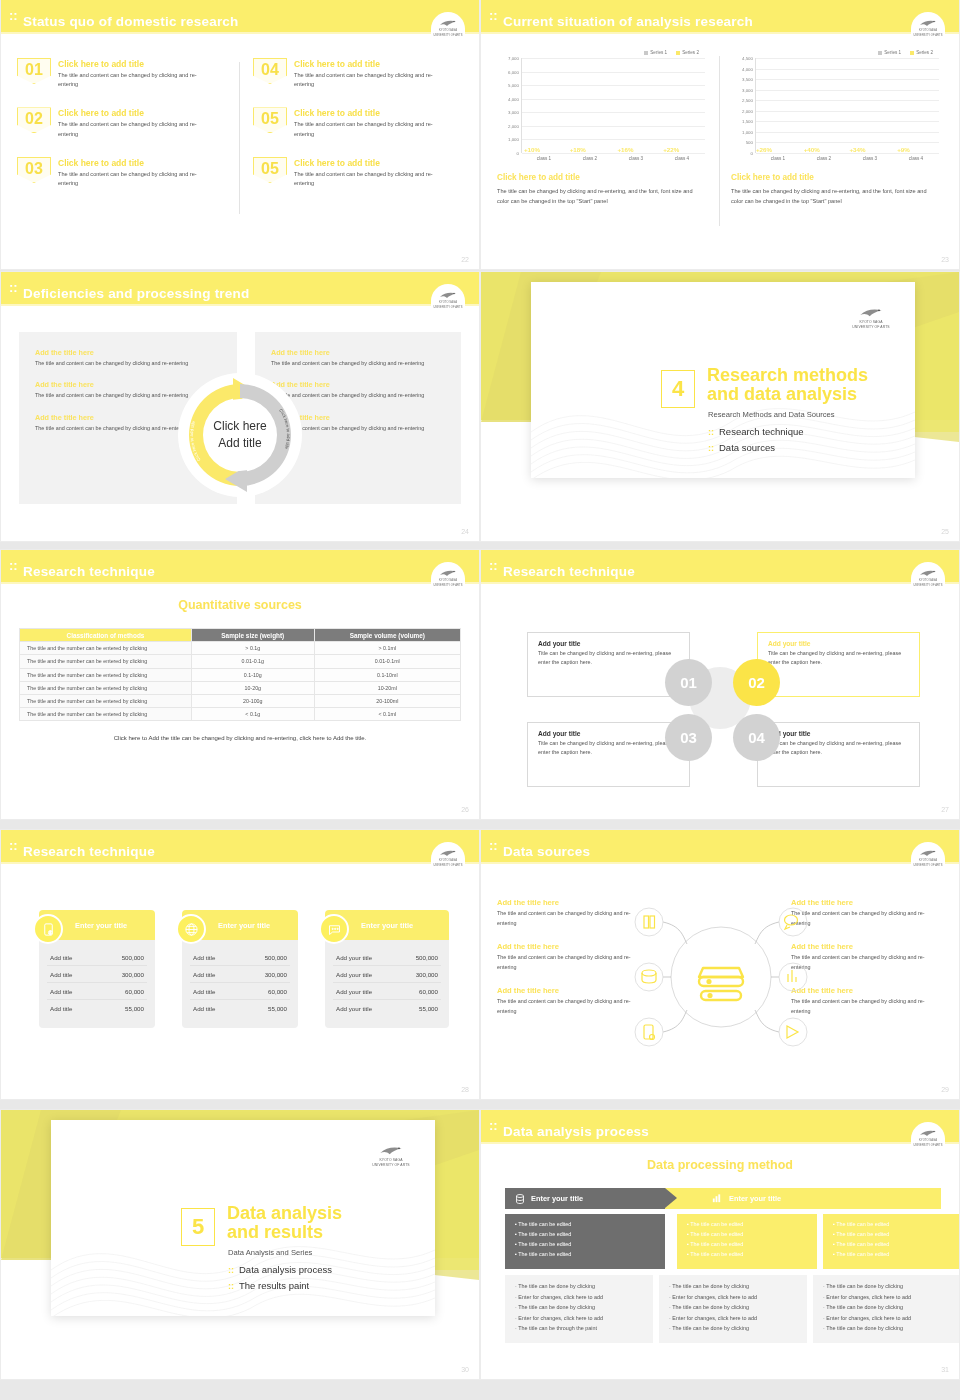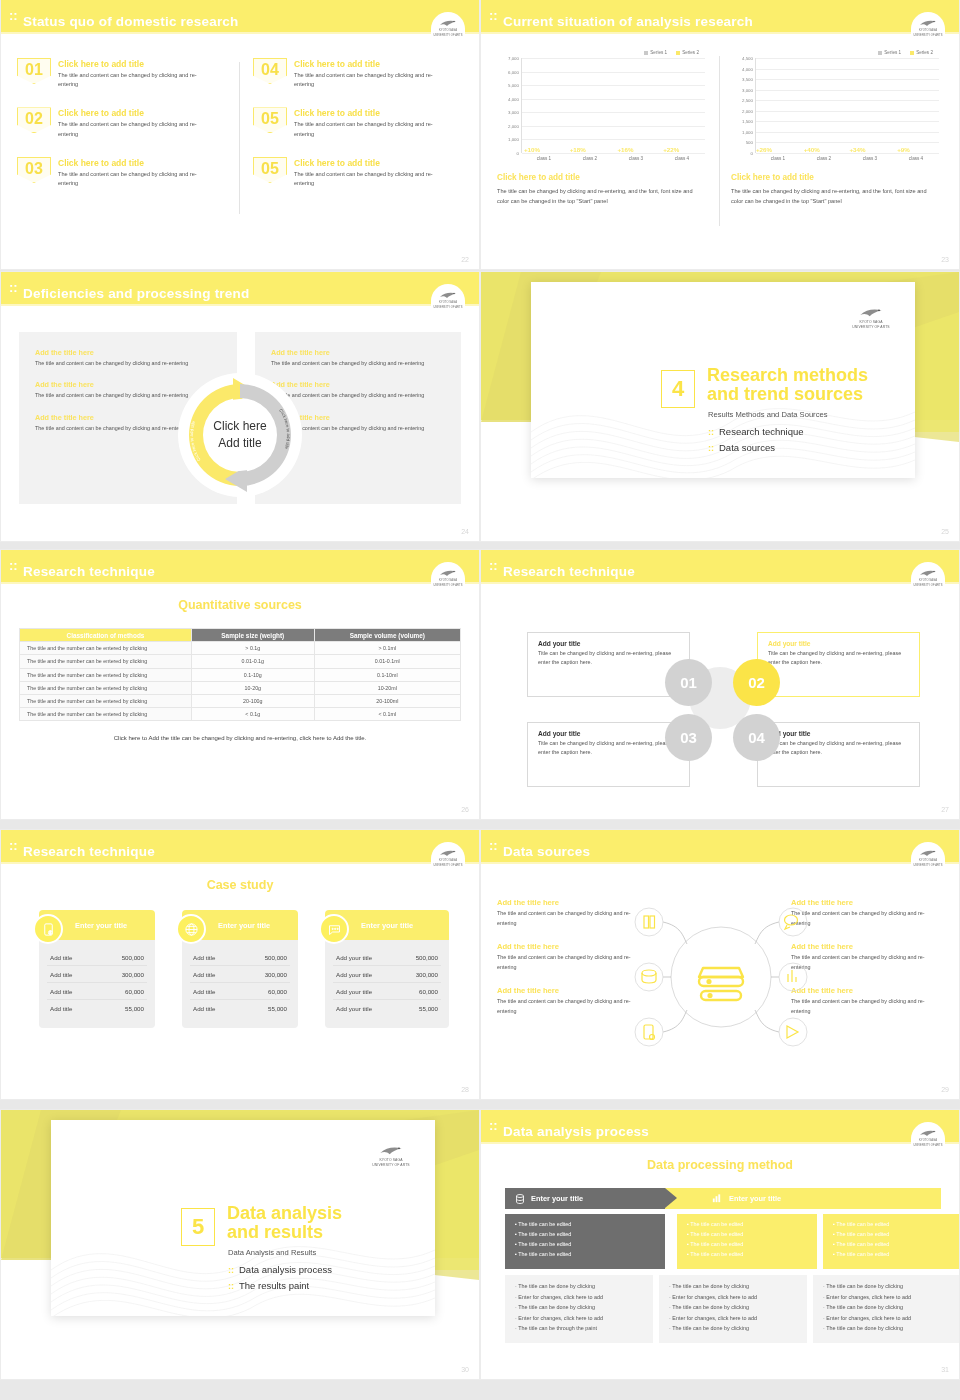--- a/index.html
+++ b/index.html
@@ -508,23 +508,23 @@
         <svg width="24" height="12" viewBox="0 0 36 18">
             <path d="M2 12 C10 4 22 2 34 5 C26 7 20 10 16 14 C12 10 7 10 2 12Z" fill="#8d8d8d"></path>
             <circle cx="30" cy="5" r="1.4" fill="#555"></circle>
           </svg>
         <div class="lbl">KYOTO SAGA</div>
         <div class="lbl">UNIVERSITY OF ARTS</div>
       </div>
       <div class="dnum">4</div>
       <div class="dttl">
         <span>Research methods</span><br>
-        <span>and trend sources</span>
-      </div>
-      <div class="dsub">Results Methods and Data Sources</div>
+        <span>and data analysis</span>
+      </div>
+      <div class="dsub">Research Methods and Data Sources</div>
       <div class="dlist">
         <div class="li">
             <span class="bullet">::</span>
             <span>Research technique</span>
           </div>
         <div class="li">
             <span class="bullet">::</span>
             <span>Data sources</span>
           </div>
       </div>
@@ -633,21 +633,20 @@
     <span class="hdr-dots">::</span>
     <div class="hdr-title">Research technique</div>
     <div class="logo">
       <svg width="18" height="9" viewBox="0 0 36 18">
           <path d="M2 12 C10 4 22 2 34 5 C26 7 20 10 16 14 C12 10 7 10 2 12Z" fill="#8d8d8d"></path>
           <circle cx="30" cy="5" r="1.4" fill="#555"></circle>
         </svg>
       <div class="lbl">KYOTO SAGA</div>
       <div class="lbl">UNIVERSITY OF ARTS</div>
     </div>
-    <div class="subttl">Case study</div>
 
     <div class="card" style="left:38px">
       <div class="cico">
         <svg width="15" height="15" viewBox="0 0 24 24" fill="none" stroke="#fff" stroke-width="1.6">
             <rect x="6" y="3" width="12" height="18" rx="2"></rect>
             <circle cx="15" cy="17" r="3.2" fill="#fdf05f"></circle>
             <text x="15" y="19" font-size="5" fill="#fff" text-anchor="middle">$</text>
           </svg>
       </div>
       <div class="cap">Enter your title</div>
@@ -840,21 +839,21 @@
             <circle cx="30" cy="5" r="1.4" fill="#555"></circle>
           </svg>
         <div class="lbl">KYOTO SAGA</div>
         <div class="lbl">UNIVERSITY OF ARTS</div>
       </div>
       <div class="dnum">5</div>
       <div class="dttl">
         <span>Data analysis</span><br>
         <span>and results</span>
       </div>
-      <div class="dsub">Data Analysis and Results</div>
+      <div class="dsub">Data Analysis and Series</div>
       <div class="dlist">
         <div class="li">
             <span class="bullet">::</span>
             <span>Data analysis process</span>
           </div>
         <div class="li">
             <span class="bullet">::</span>
             <span>The results paint</span>
           </div>
       </div>

